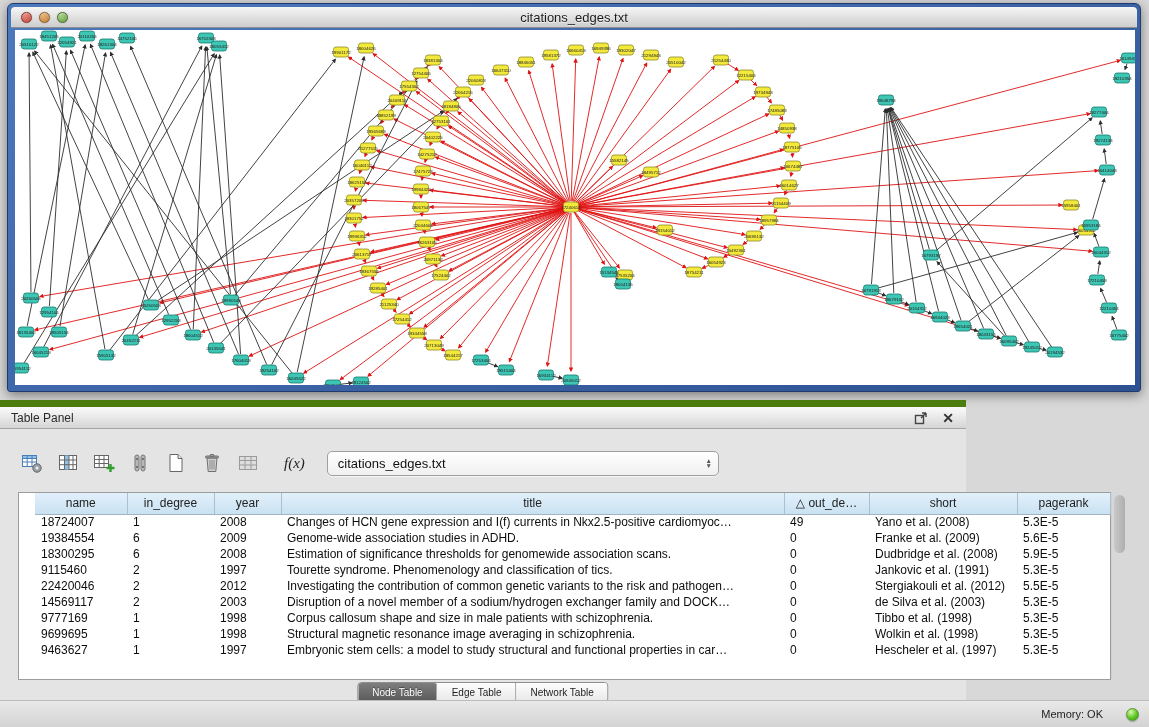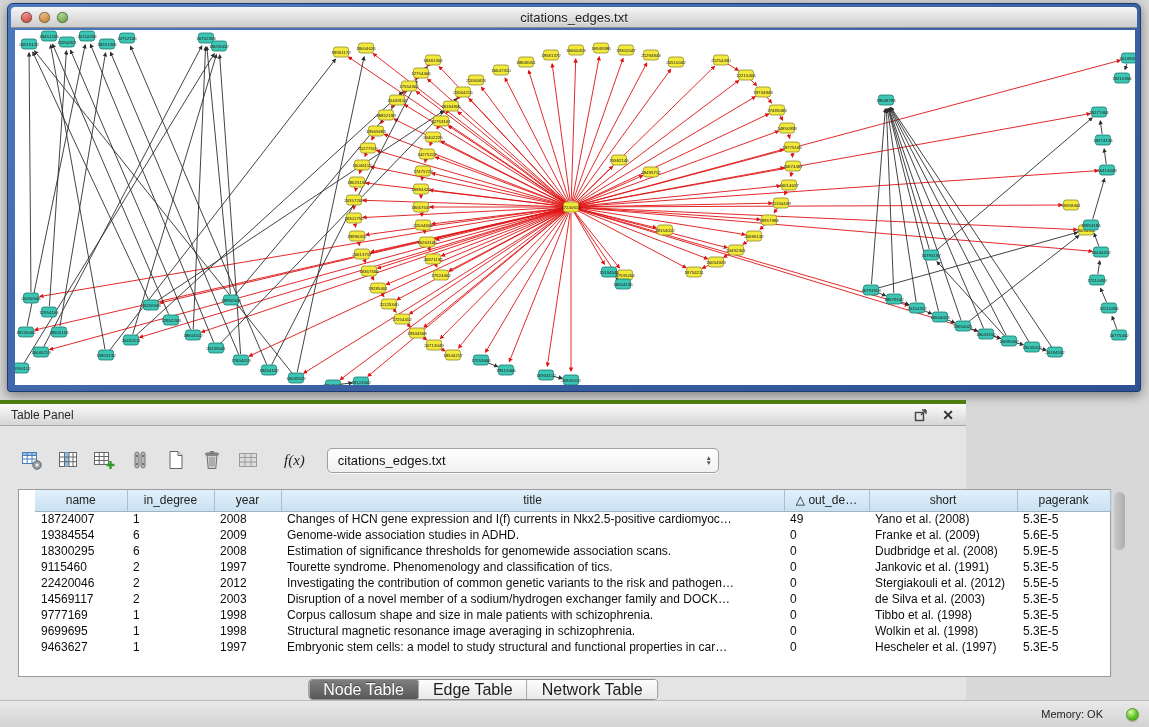--- a/index.html
+++ b/index.html
@@ -35,21 +35,21 @@
   }
   .graph-area {
     position:absolute; left:7px; top:26px; width:1120px; height:355px;
     background:#ffffff; overflow:hidden;
   }
   .graph-area svg { display:block; }
 
   
   .table-panel {
     position:absolute; left:0; top:400px; width:966px; height:300px;
-    background:#e4e4e4; border-top:4px solid #4d7c0f;
+    background:#e4e4e4; border-top:7px solid #4d7c0f;
   }
   .panel-header {
     position:absolute; left:0; top:0; right:0; height:22px;
     background:linear-gradient(#fbfbfb,#d5d5d5);
     border-bottom:1px solid #a6a6a6;
   }
   .panel-title { position:absolute; left:11px; top:4px; font-size:12px; color:#2a2a2a; }
   .panel-float { position:absolute; right:38px; top:4px; width:14px; height:14px; cursor:default; }
   .panel-close { position:absolute; right:12px; top:2px; font-size:14px; font-weight:bold; color:#333; line-height:18px; }
 
@@ -90,21 +90,21 @@
   .v-scroll { width:16px; background:#fafafa; border-left:1px solid #d0d0d0; position:relative; }
   .v-thumb { position:absolute; left:2px; top:2px; width:11px; height:58px; border-radius:6px;
     background:linear-gradient(90deg,#c9c9c9,#aeaeae); }
 
   .tabs {
     position:absolute; left:50%; top:275px; transform:translateX(-50%);
     display:flex; height:21px; border:1px solid #8e8e8e; border-radius:4px;
     overflow:hidden; background:#f2f2f2; box-shadow:0 1px 0 rgba(255,255,255,.8);
   }
   .tab {
-    font-size:16px; color:#1d1d1d; padding:0 14px; line-height:20px;
+    font-size:10px; color:#1d1d1d; padding:0 14px; line-height:20px;
     border-right:1px solid #9a9a9a; background:linear-gradient(#fdfdfd,#e8e8e8);
   }
   .tab:last-child { border-right:none; }
   .tab.active {
     background:linear-gradient(#7e7e7e,#585858); color:#ffffff;
     text-shadow:0 -1px 0 rgba(0,0,0,.4); border-radius:3px;
   }
 
   
   .statusbar {

